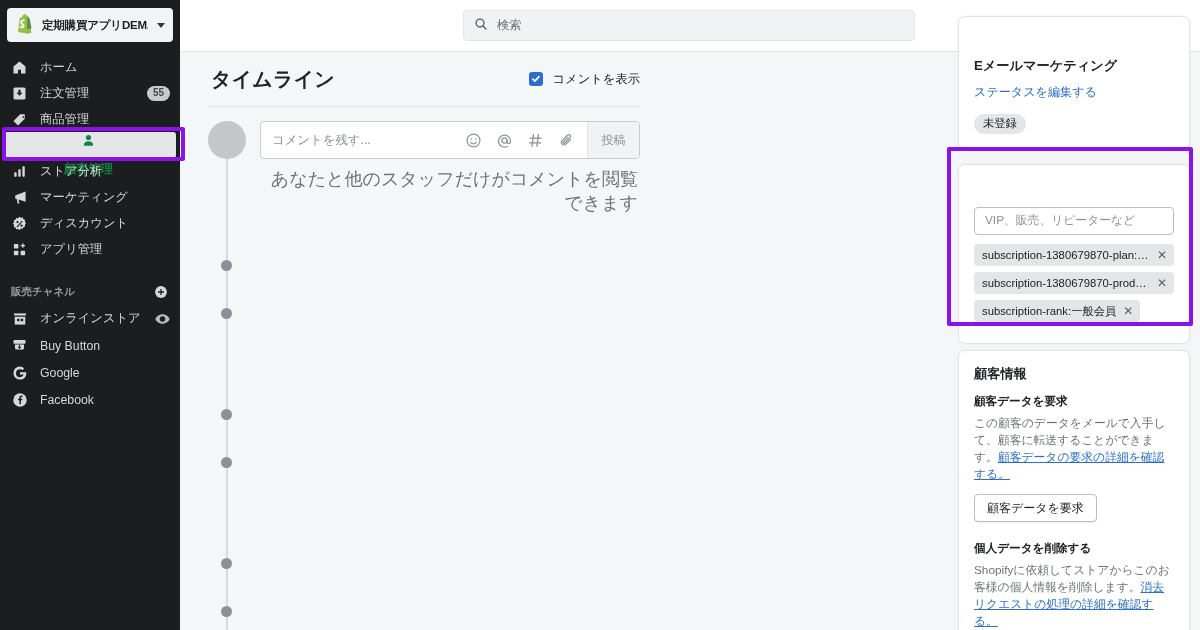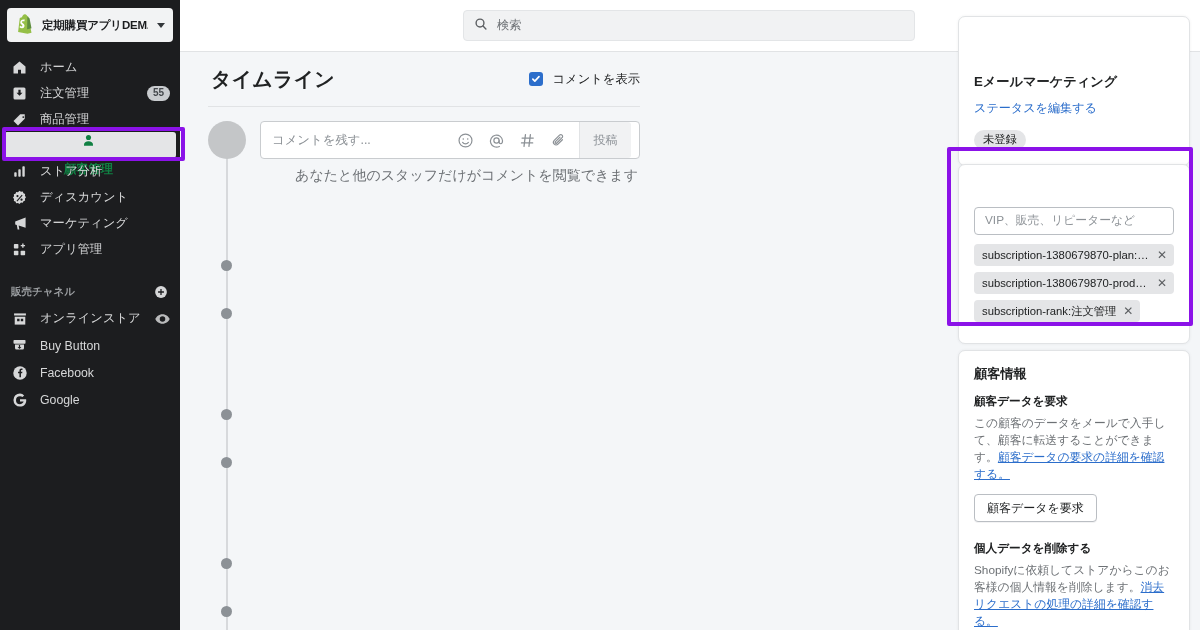--- a/index.html
+++ b/index.html
@@ -158,37 +158,37 @@
     width: 11px; height: 11px; border-radius: 50%;
     background: #8c9196;
   }
   .composer {
     margin-left: 52px;
     height: 38px;
     background: #fff;
     border: 1px solid #c9cccf;
     border-radius: 4px;
     display: flex; align-items: center;
-    padding: 0 8px 0 11px;
+    padding: 0 0 0 11px;
   }
   .composer-ph { flex: 1 1 auto; font-size: 12.4px; color: #8c9196; }
   .composer-icons { display: flex; align-items: center; gap: 14px; padding-right: 12px; }
   .ci { width: 17px; height: 17px; display:flex; align-items:center; justify-content:center; cursor: pointer;}
   .post-btn {
     height: 36px; min-width: 52px;
     background: #f1f2f3;
     border-left: 1px solid #e1e3e5;
     border-radius: 0 3px 3px 0;
     display: flex; align-items: center; justify-content: center;
     font-size: 12px; color: #8c9196;
     padding: 0 12px;
   }
   .composer-note {
     margin-left: 52px; margin-top: 8px;
-    text-align: right; font-size: 14px; color: #6d7175;
+    text-align: right; font-size: 18px; color: #6d7175;
     padding-right: 2px;
   }
 
   
   .card {
     background: #fff;
     border: 1px solid #e1e3e5;
     border-radius: 7px;
     box-shadow: 0 0 3px rgba(63,63,68,.07);
     padding: 14px 15px 15px 15px;
@@ -208,21 +208,21 @@
     display: inline-block;
     background: #e4e5e7; color: #202223;
     font-size: 11.3px; border-radius: 10px;
     padding: 2px 9px 3px 9px;
   }
 
   
   .card-email {
     position: absolute; left: 0; top: -36px;
     width: 232px;
-    padding-top: 56px;
+    padding-top: 40px;
   }
   .card-email .card-title { margin-bottom: 9px; }
   .card-email .link { display: block; margin-bottom: 12px; }
 
   
   .tags-wrap { position: absolute; left: 0; top: 112px; width: 232px; }
   .tag-input {
     height: 28px; border: 1px solid #babec3; border-radius: 4px;
     background: #fff; display: flex; align-items: center;
     padding: 0 10px; margin-bottom: 9px; margin-top: 28px;
@@ -335,35 +335,35 @@
               <rect x="3" y="11" width="3.2" height="6" rx="1"></rect>
               <rect x="8.4" y="7" width="3.2" height="10" rx="1"></rect>
               <rect x="13.8" y="3" width="3.2" height="14" rx="1"></rect>
             </svg>
         </span>
         <span class="nav-label">ストア分析</span>
       </div>
 
       <div class="nav-item">
         <span class="ic">
+          <svg width="16" height="16" viewBox="0 0 20 20" fill="#d6d7d8">
+              <path d="M17 3L4 8v4l2 .6L7 18h2.2l-.9-5 8.7 3V3z"></path>
+            </svg>
+        </span>
+        <span class="nav-label">マーケティング</span>
+      </div>
+
+      <div class="nav-item">
+        <span class="ic">
           <svg width="15" height="15" viewBox="0 0 20 20" fill="#d6d7d8">
               <path d="M10 1.6l2.1 1.5 2.5-.3 1 2.3 2.3 1-.3 2.5 1.5 2.1-1.5 2.1.3 2.5-2.3 1-1 2.3-2.5-.3L10 20.4l-2.1-1.5-2.5.3-1-2.3-2.3-1 .3-2.5L.9 11.3 2.4 9.2l-.3-2.5 2.3-1 1-2.3 2.5.3L10 1.6z" transform="scale(.95) translate(.5 -.6)"></path>
               <path d="M7.3 6.6a1.5 1.5 0 100 3 1.5 1.5 0 000-3zm5.4 4.8a1.5 1.5 0 100 3 1.5 1.5 0 000-3zM13 6.2l-7 8 1.1 1 7-8-1.1-1z" fill="#1c1d1f"></path>
             </svg>
         </span>
         <span class="nav-label">ディスカウント</span>
-      </div>
-
-      <div class="nav-item">
-        <span class="ic">
-          <svg width="16" height="16" viewBox="0 0 20 20" fill="#d6d7d8">
-              <path d="M17 3L4 8v4l2 .6L7 18h2.2l-.9-5 8.7 3V3z"></path>
-            </svg>
-        </span>
-        <span class="nav-label">マーケティング</span>
       </div>
 
       <div class="nav-item">
         <span class="ic">
           <svg width="15" height="15" viewBox="0 0 20 20" fill="#d6d7d8">
               <rect x="2.5" y="2.5" width="6" height="6" rx="1"></rect>
               <rect x="2.5" y="11.5" width="6" height="6" rx="1"></rect>
               <rect x="11.5" y="11.5" width="6" height="6" rx="1"></rect>
               <path d="M13.6 2v2h-2v1.8h2v2h1.8v-2h2V4h-2V2z"></path>
             </svg>
@@ -407,34 +407,34 @@
               <path d="M4 8.8h12v4.6a2 2 0 01-2 2H6a2 2 0 01-2-2V8.8z"></path>
               <path d="M9.2 9.4h1.6v2.5h1.7L10 14.6l-2.5-2.7h1.7z" fill="#1c1d1f"></path>
             </svg>
         </span>
         <span class="nav-label">Buy Button</span>
       </div>
 
       <div class="nav-item chan">
         <span class="ic">
           <svg width="16" height="16" viewBox="0 0 20 20" fill="#d6d7d8">
+              <path d="M10 1.8a8.2 8.2 0 100 16.4c4.5 0 7.8-3.2 7.8-7.7 0-.6-.1-1-.2-1.5H10v3h4.5c-.2 1.1-1.5 3.2-4.5 3.2a5 5 0 110-10 4.4 4.4 0 013.1 1.2l2.1-2A7.6 7.6 0 0010 1.8z"></path>
+            </svg>
+        </span>
+        <span class="nav-label">Google</span>
+      </div>
+
+      <div class="nav-item chan">
+        <span class="ic">
+          <svg width="16" height="16" viewBox="0 0 20 20" fill="#d6d7d8">
               <circle cx="10" cy="10" r="8.4"></circle>
               <path d="M11.2 10.4h1.5l.3-2h-1.8V7.2c0-.6.2-1 1-1h.9V4.4c-.2 0-.8-.1-1.4-.1-1.4 0-2.4.9-2.4 2.5v1.6H7.5v2h1.8v5h1.9z" fill="#1c1d1f"></path>
             </svg>
         </span>
         <span class="nav-label">Facebook</span>
-      </div>
-
-      <div class="nav-item chan">
-        <span class="ic">
-          <svg width="16" height="16" viewBox="0 0 20 20" fill="#d6d7d8">
-              <path d="M10 1.8a8.2 8.2 0 100 16.4c4.5 0 7.8-3.2 7.8-7.7 0-.6-.1-1-.2-1.5H10v3h4.5c-.2 1.1-1.5 3.2-4.5 3.2a5 5 0 110-10 4.4 4.4 0 013.1 1.2l2.1-2A7.6 7.6 0 0010 1.8z"></path>
-            </svg>
-        </span>
-        <span class="nav-label">Google</span>
       </div>
     </div>
   </div>
 
   <div class="main">
 
     <div class="topbar">
       <div class="search-box">
         <span>
           <svg width="14" height="14" viewBox="0 0 20 20" fill="none" stroke="#5c5f62" stroke-width="2">
@@ -526,21 +526,21 @@
             <div>
               <div class="tag-chip">
                 <span class="tag-text">subscription-1380679870-plan:【10...</span>
                 <span class="tag-x">✕</span>
               </div>
               <div class="tag-chip">
                 <span class="tag-text">subscription-1380679870-product:...</span>
                 <span class="tag-x">✕</span>
               </div>
               <div class="tag-chip">
-                <span class="tag-text">subscription-rank:注文管理</span>
+                <span class="tag-text">subscription-rank:一般会員</span>
                 <span class="tag-x">✕</span>
               </div>
             </div>
           </div>
         </div>
 
         <div class="cust-wrap">
           <div class="card">
             <div class="card-title">顧客情報</div>
 

